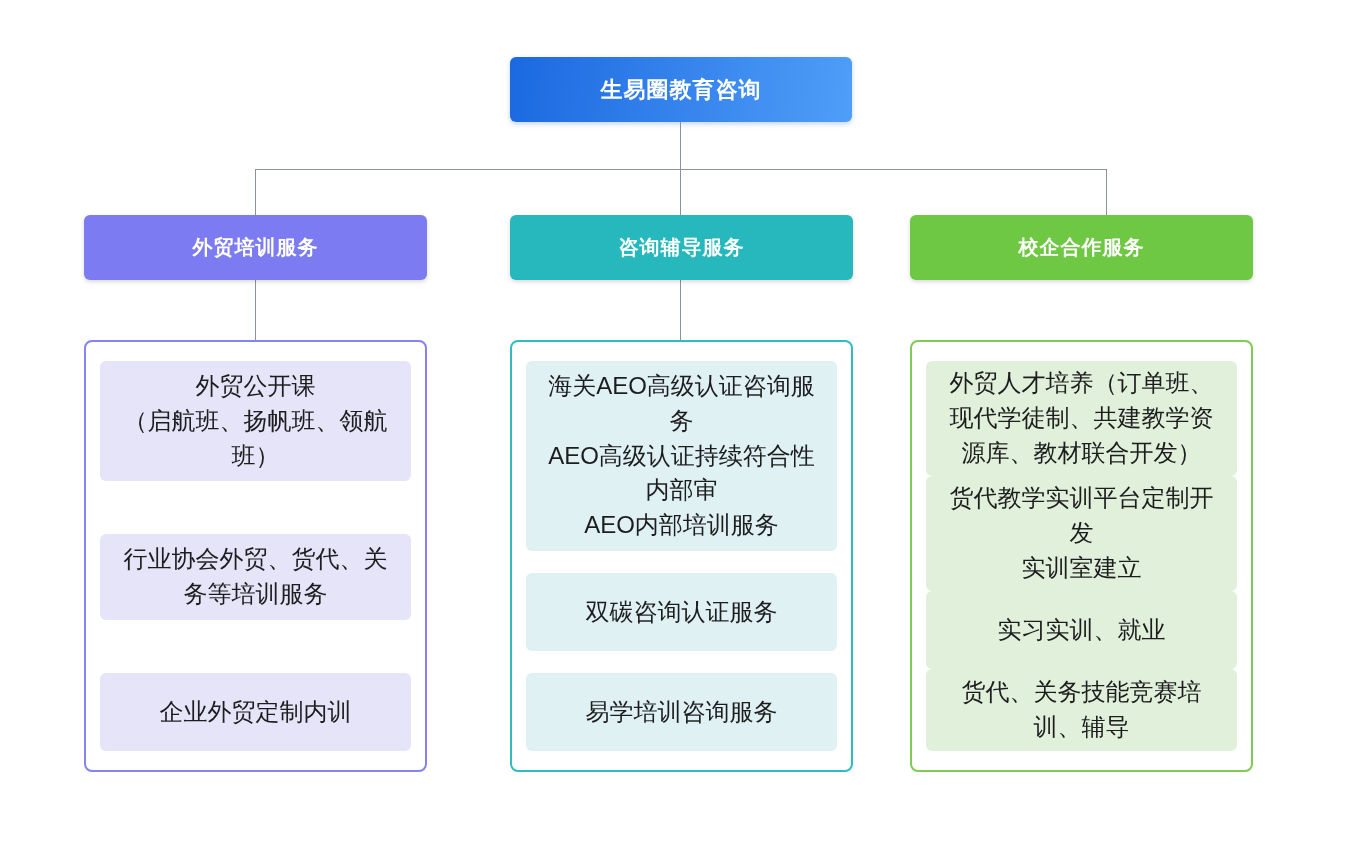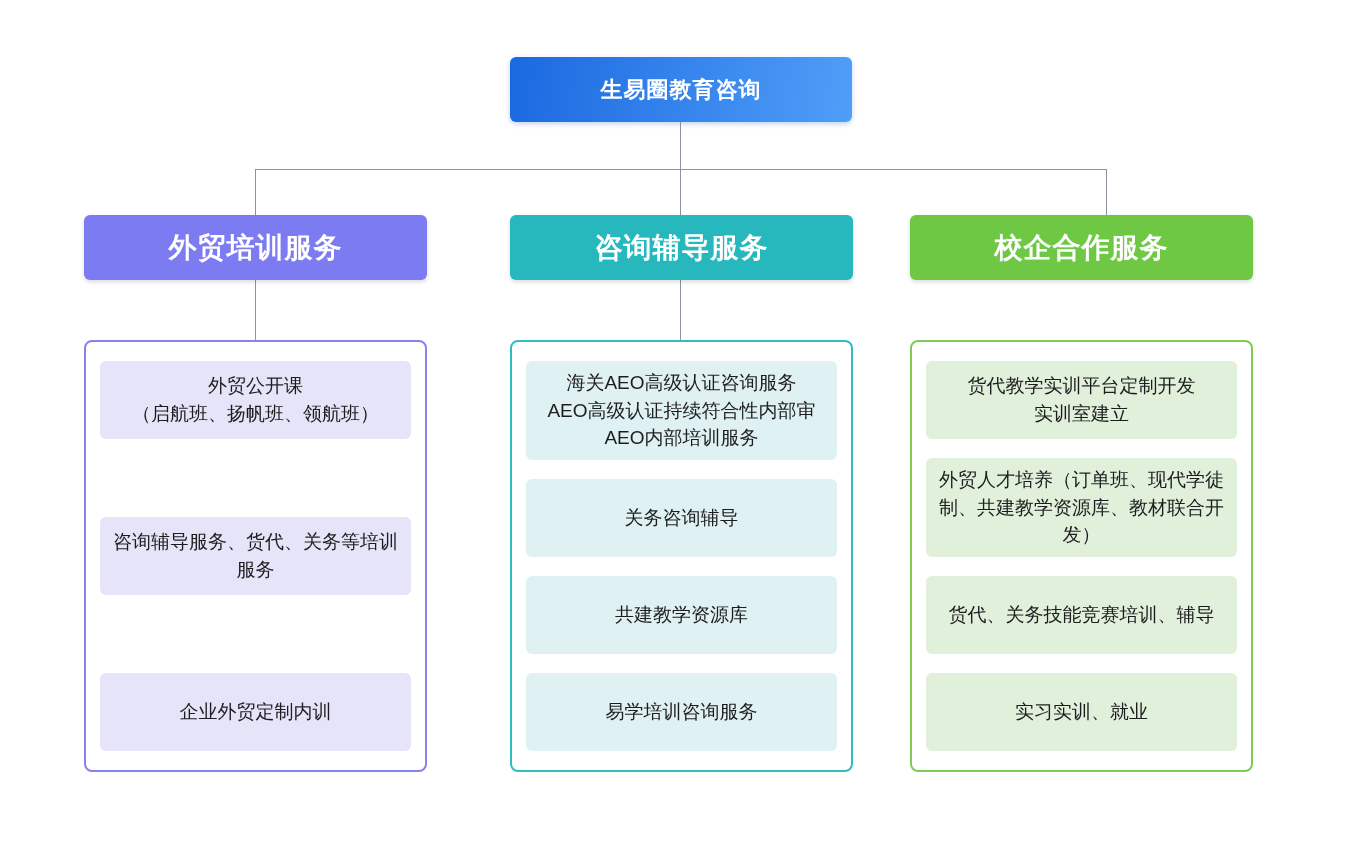--- a/index.html
+++ b/index.html
@@ -51,21 +51,21 @@
   .branch.b0 { left: 84px;  }
   .branch.b1 { left: 510px; border-radius: 13px; }
   .branch.b2 { left: 910px; }
 
   .branch-header {
     height: 65px;
     border-radius: 6px;
     background: var(--header-color, #888);
     display: flex; align-items: center; justify-content: center;
     color: #ffffff;
-    font-size: 28px; font-weight: bold;
+    font-size: 20px; font-weight: bold;
     letter-spacing: 1px;
     box-shadow: 0 2px 4px rgba(0,0,0,0.15);
   }
 
   .branch-box {
     margin-top: 60px;           
     height: 432px;              
     border: 2px solid var(--border-color, #999);
     border-radius: 8px;
     background: #ffffff;
@@ -76,21 +76,21 @@
   }
 
   .branch-item {
     background: var(--item-bg, #eee);
     border-radius: 6px;
     min-height: 78px;
     padding: 8px 12px;
     display: flex; align-items: center; justify-content: center;
     text-align: center;
     white-space: pre-line;
-    font-size: 19px;
+    font-size: 24px;
     line-height: 1.45;
     color: #1d1d1f;
   }
 </style>
 </head>
 <body>
 
 <div class="stage" style="--page-bg: #FFFFFF; --connector-color: #8C93A0;">
 
   <div class="root-node" style="background: linear-gradient(97deg, rgb(27, 105, 224), rgb(79, 158, 248)); color: rgb(255, 255, 255);">
@@ -105,45 +105,44 @@
   <div class="line v conn-headerbox-1"></div>
   <div class="line v conn-headerbox-2"></div>
 
   <section class="branch b0" style="--header-color: #7C7BF1; --border-color: #8583EE; --item-bg: #E6E4F8;">
     <header class="branch-header">
       <span>外贸培训服务</span>
     </header>
     <div class="branch-box">
       <div class="branch-item">外贸公开课
 （启航班、扬帆班、领航班）</div>
-      <div class="branch-item">咨询辅导服务、货代、关务等培训服务</div>
+      <div class="branch-item">行业协会外贸、货代、关务等培训服务</div>
       <div class="branch-item">企业外贸定制内训</div>
     </div>
   </section>
 
   <section class="branch b1" style="--header-color: #26B8BC; --border-color: #2FBDC2; --item-bg: #DFF1F3;">
     <header class="branch-header">
       <span>咨询辅导服务</span>
     </header>
     <div class="branch-box">
       <div class="branch-item">海关AEO高级认证咨询服务
 AEO高级认证持续符合性内部审
 AEO内部培训服务</div>
-      <div class="branch-item">关务咨询辅导</div>
-      <div class="branch-item">共建教学资源库</div>
+      <div class="branch-item">双碳咨询认证服务</div>
       <div class="branch-item">易学培训咨询服务</div>
     </div>
   </section>
 
   <section class="branch b2" style="--header-color: #6FC843; --border-color: #7ECB55; --item-bg: #E0F0DA;">
     <header class="branch-header">
       <span>校企合作服务</span>
     </header>
     <div class="branch-box">
+      <div class="branch-item">外贸人才培养（订单班、现代学徒制、共建教学资源库、教材联合开发）</div>
       <div class="branch-item">货代教学实训平台定制开发
 实训室建立</div>
-      <div class="branch-item">外贸人才培养（订单班、现代学徒制、共建教学资源库、教材联合开发）</div>
+      <div class="branch-item">实习实训、就业</div>
       <div class="branch-item">货代、关务技能竞赛培训、辅导</div>
-      <div class="branch-item">实习实训、就业</div>
     </div>
   </section>
 
 </div>
 
 </body></html>

